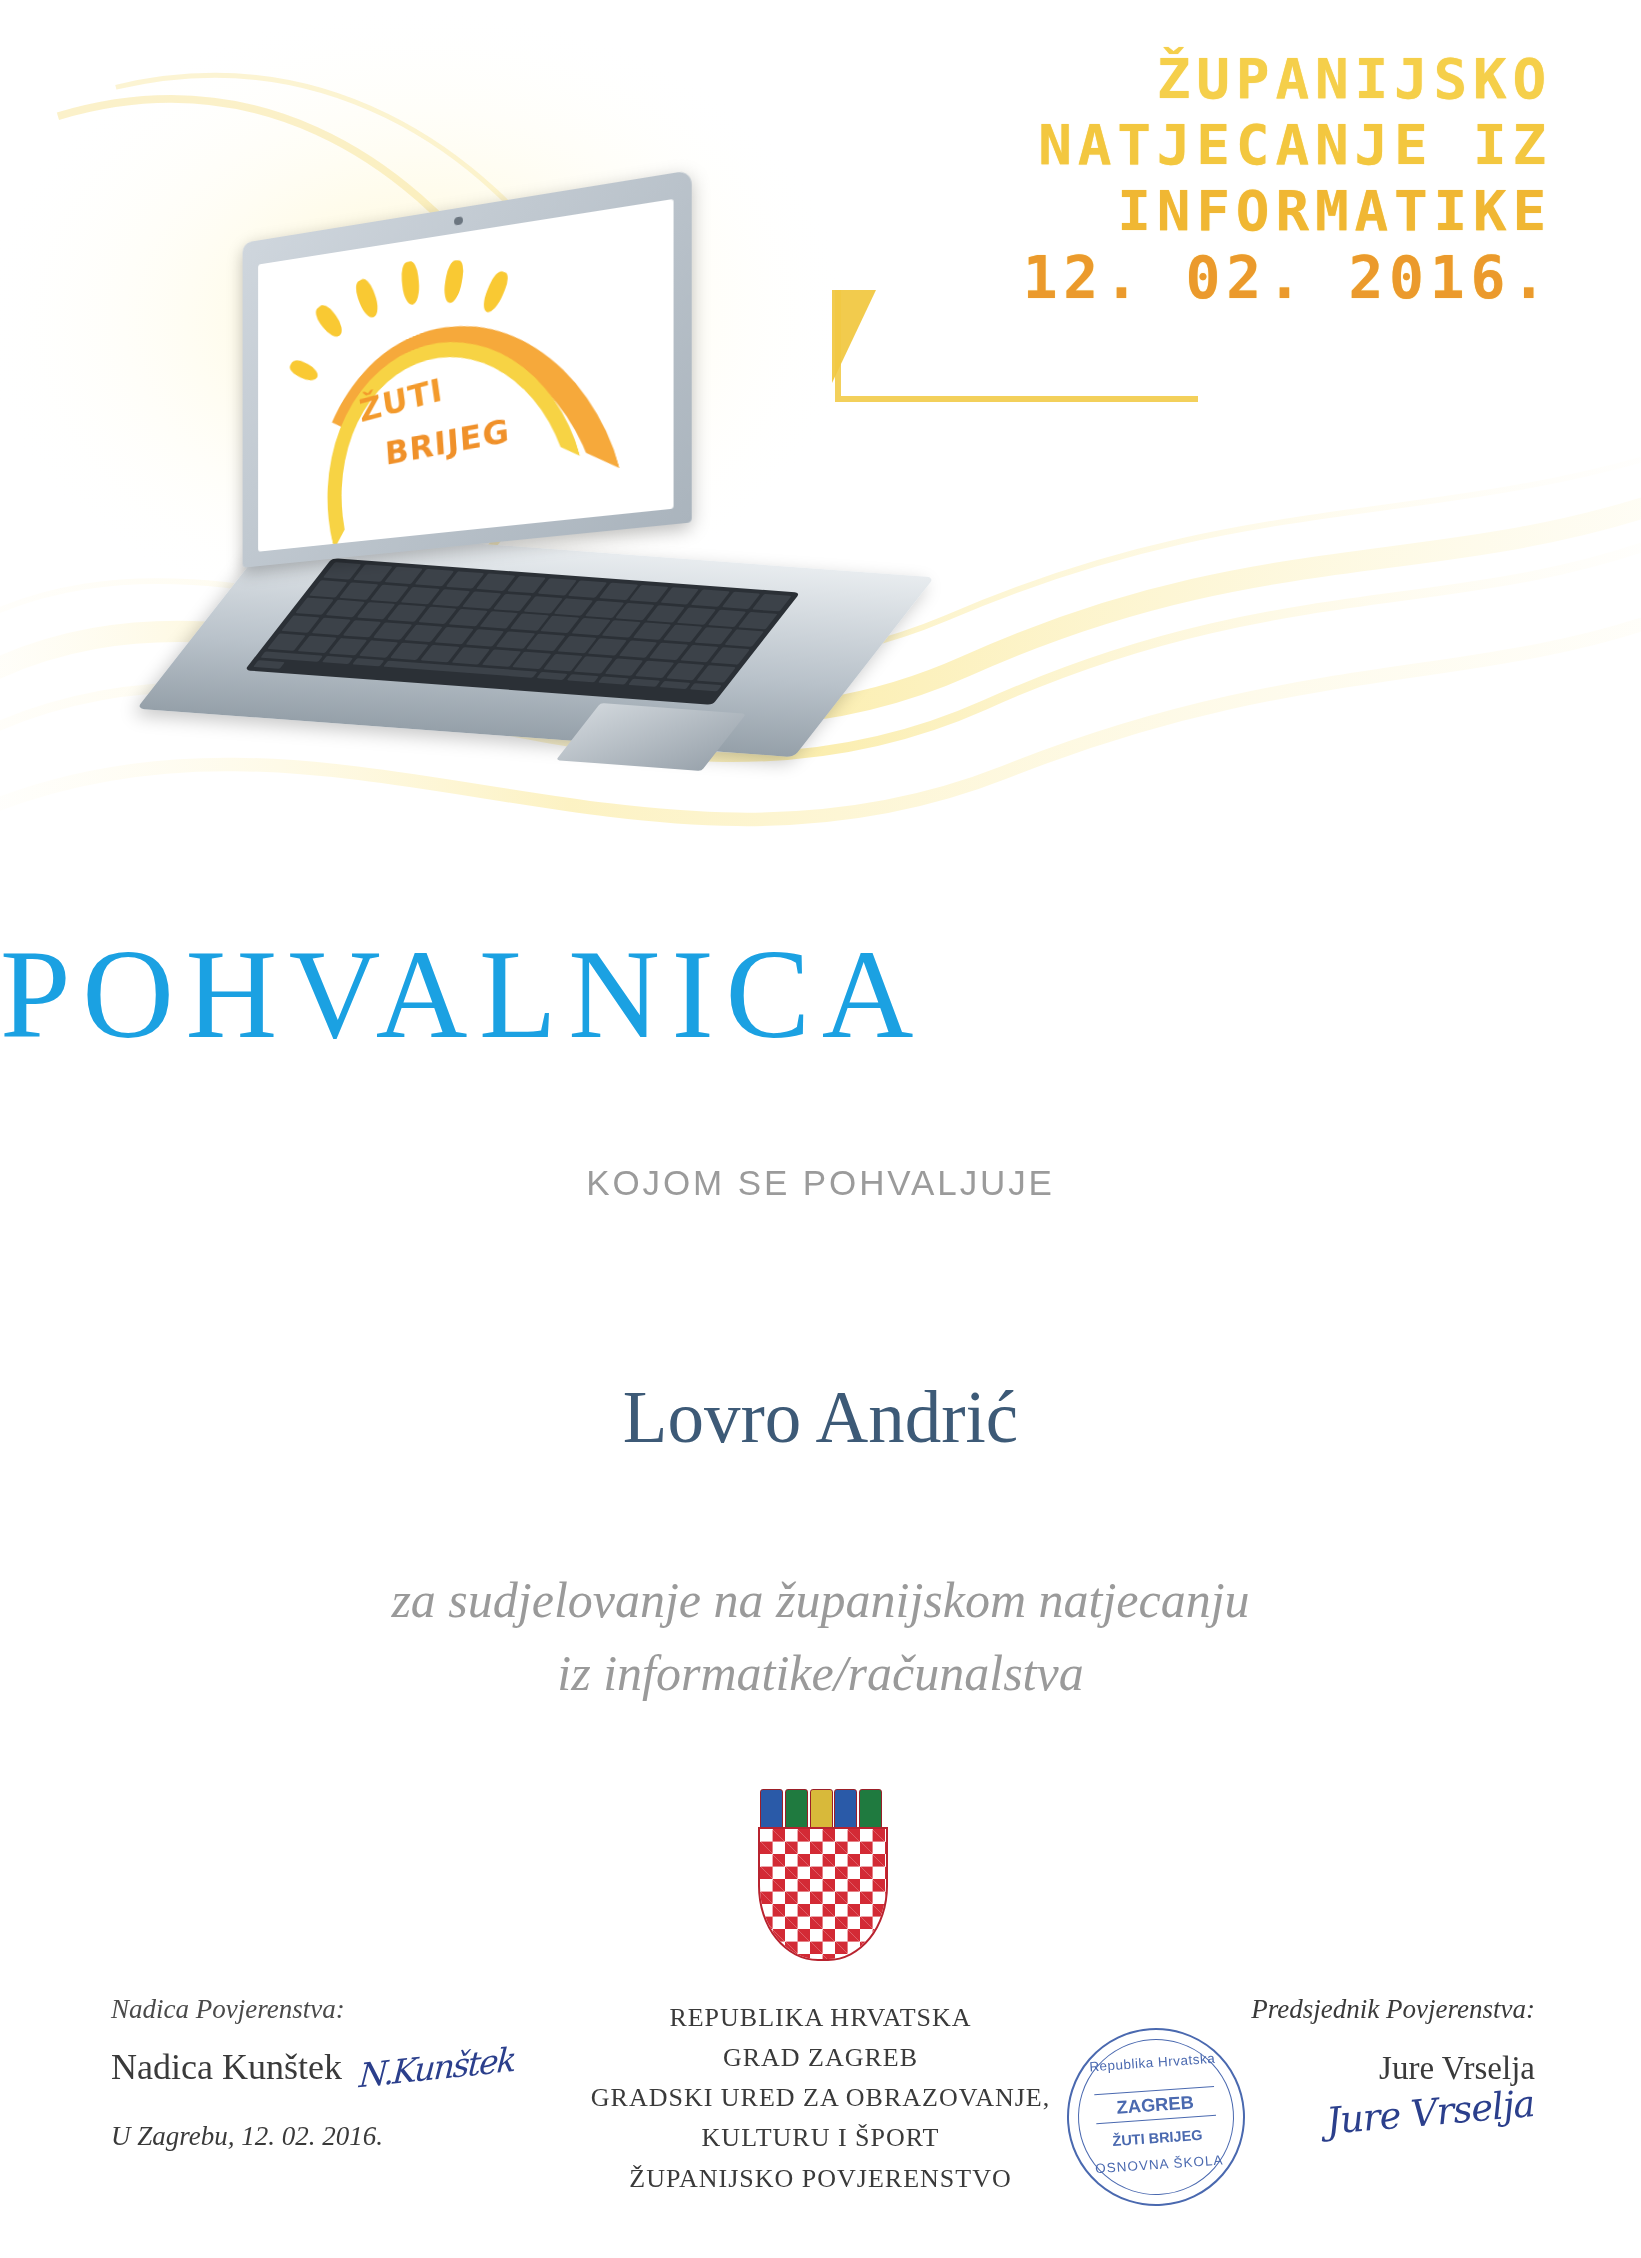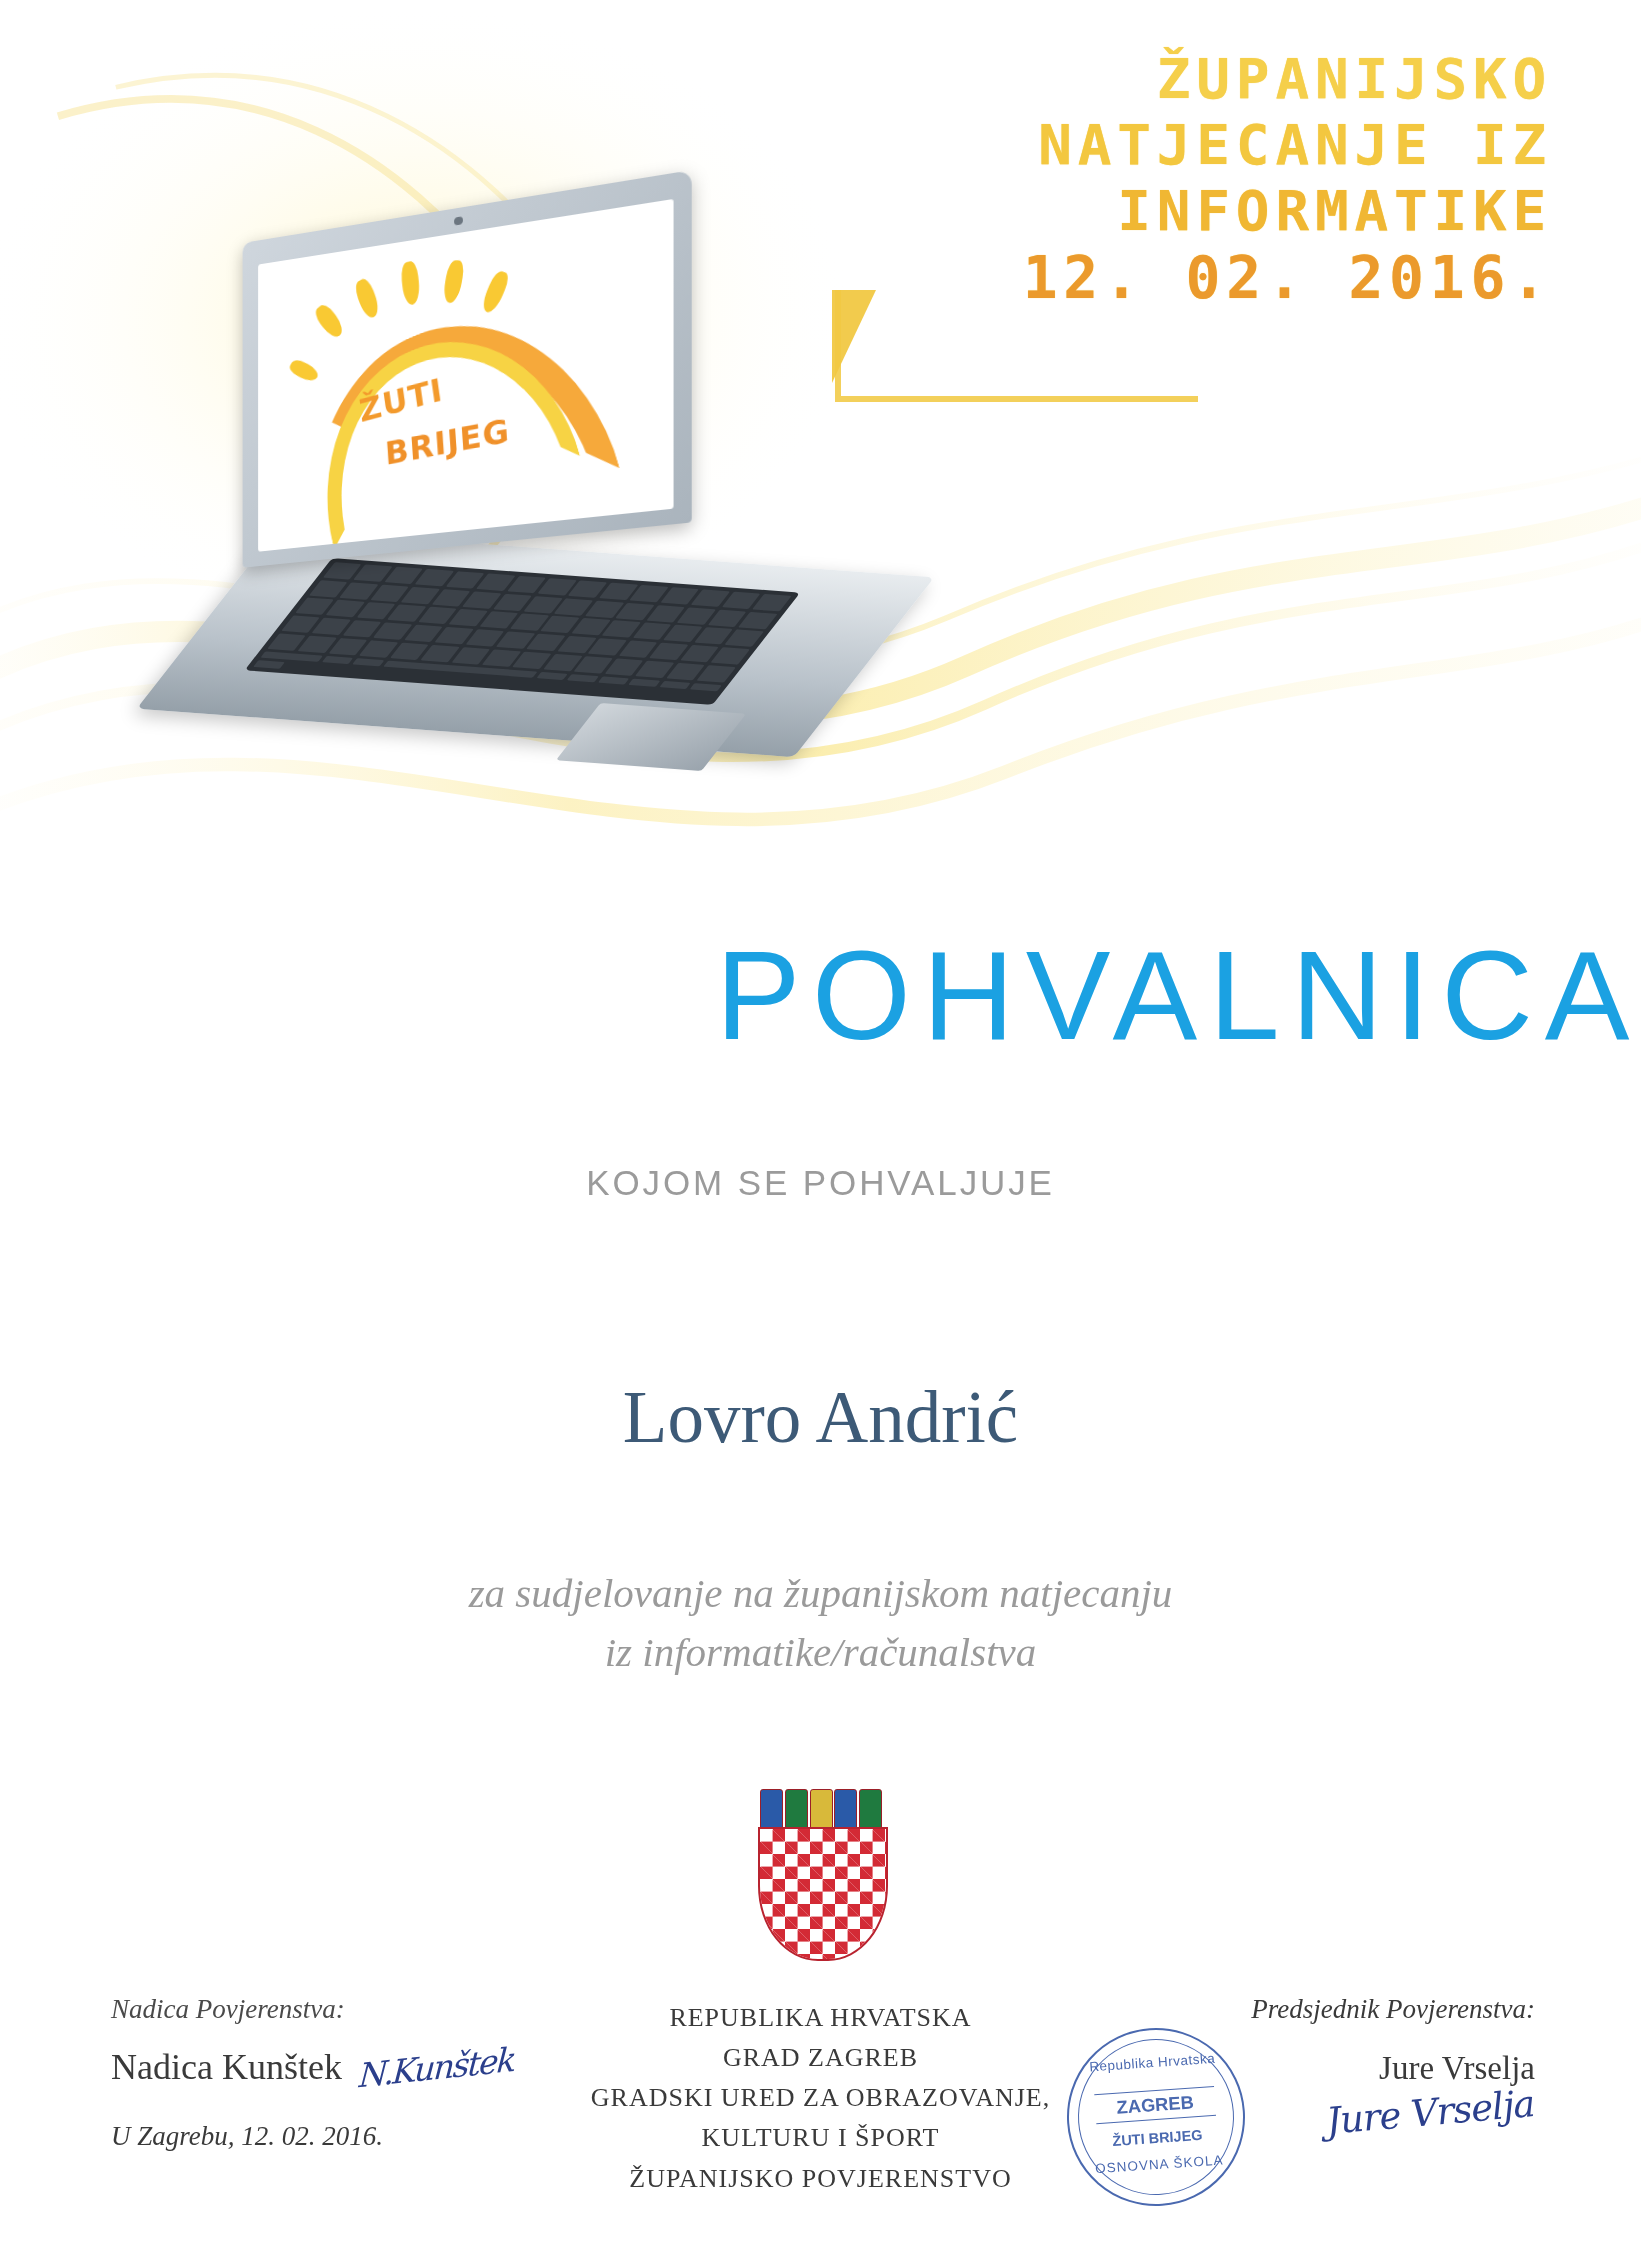--- a/index.html
+++ b/index.html
@@ -208,22 +208,22 @@
     transform: skewX(-38deg) skewY(4deg) scaleY(0.62);
     background: linear-gradient(135deg,#cfd5da,#9aa4ad);
     border-radius: 3.9px;
   }
 
   
   .title {
     position: absolute;
     left: 0; right: 0;
     top: 922px;
-    text-align: right;
-    font-family: Liberation Sans, sans-serif;
+    text-align: left;
+    font-family: Liberation Serif, serif;
     font-size: 127px;
     letter-spacing: 11.6px;
     color: #1ba1e2;
     font-weight: normal;
   }
   .subtitle {
     position: absolute;
     left: 0; right: 0;
     top: 1163px;
     text-align: center;
@@ -242,21 +242,21 @@
     font-size: 73px;
     color: #3d5a77;
   }
   .reason {
     position: absolute;
     left: 0; right: 0;
     top: 1564px;
     text-align: center;
     font-family: "Liberation Serif", serif;
     font-style: italic;
-    font-size: 41px;
+    font-size: 50px;
     line-height: 1.45;
     color: #9a9a9a;
   }
 
   
   .coa {
     position: absolute;
     left: 50%;
     top: 1781px;
     margin-left: -72px;

